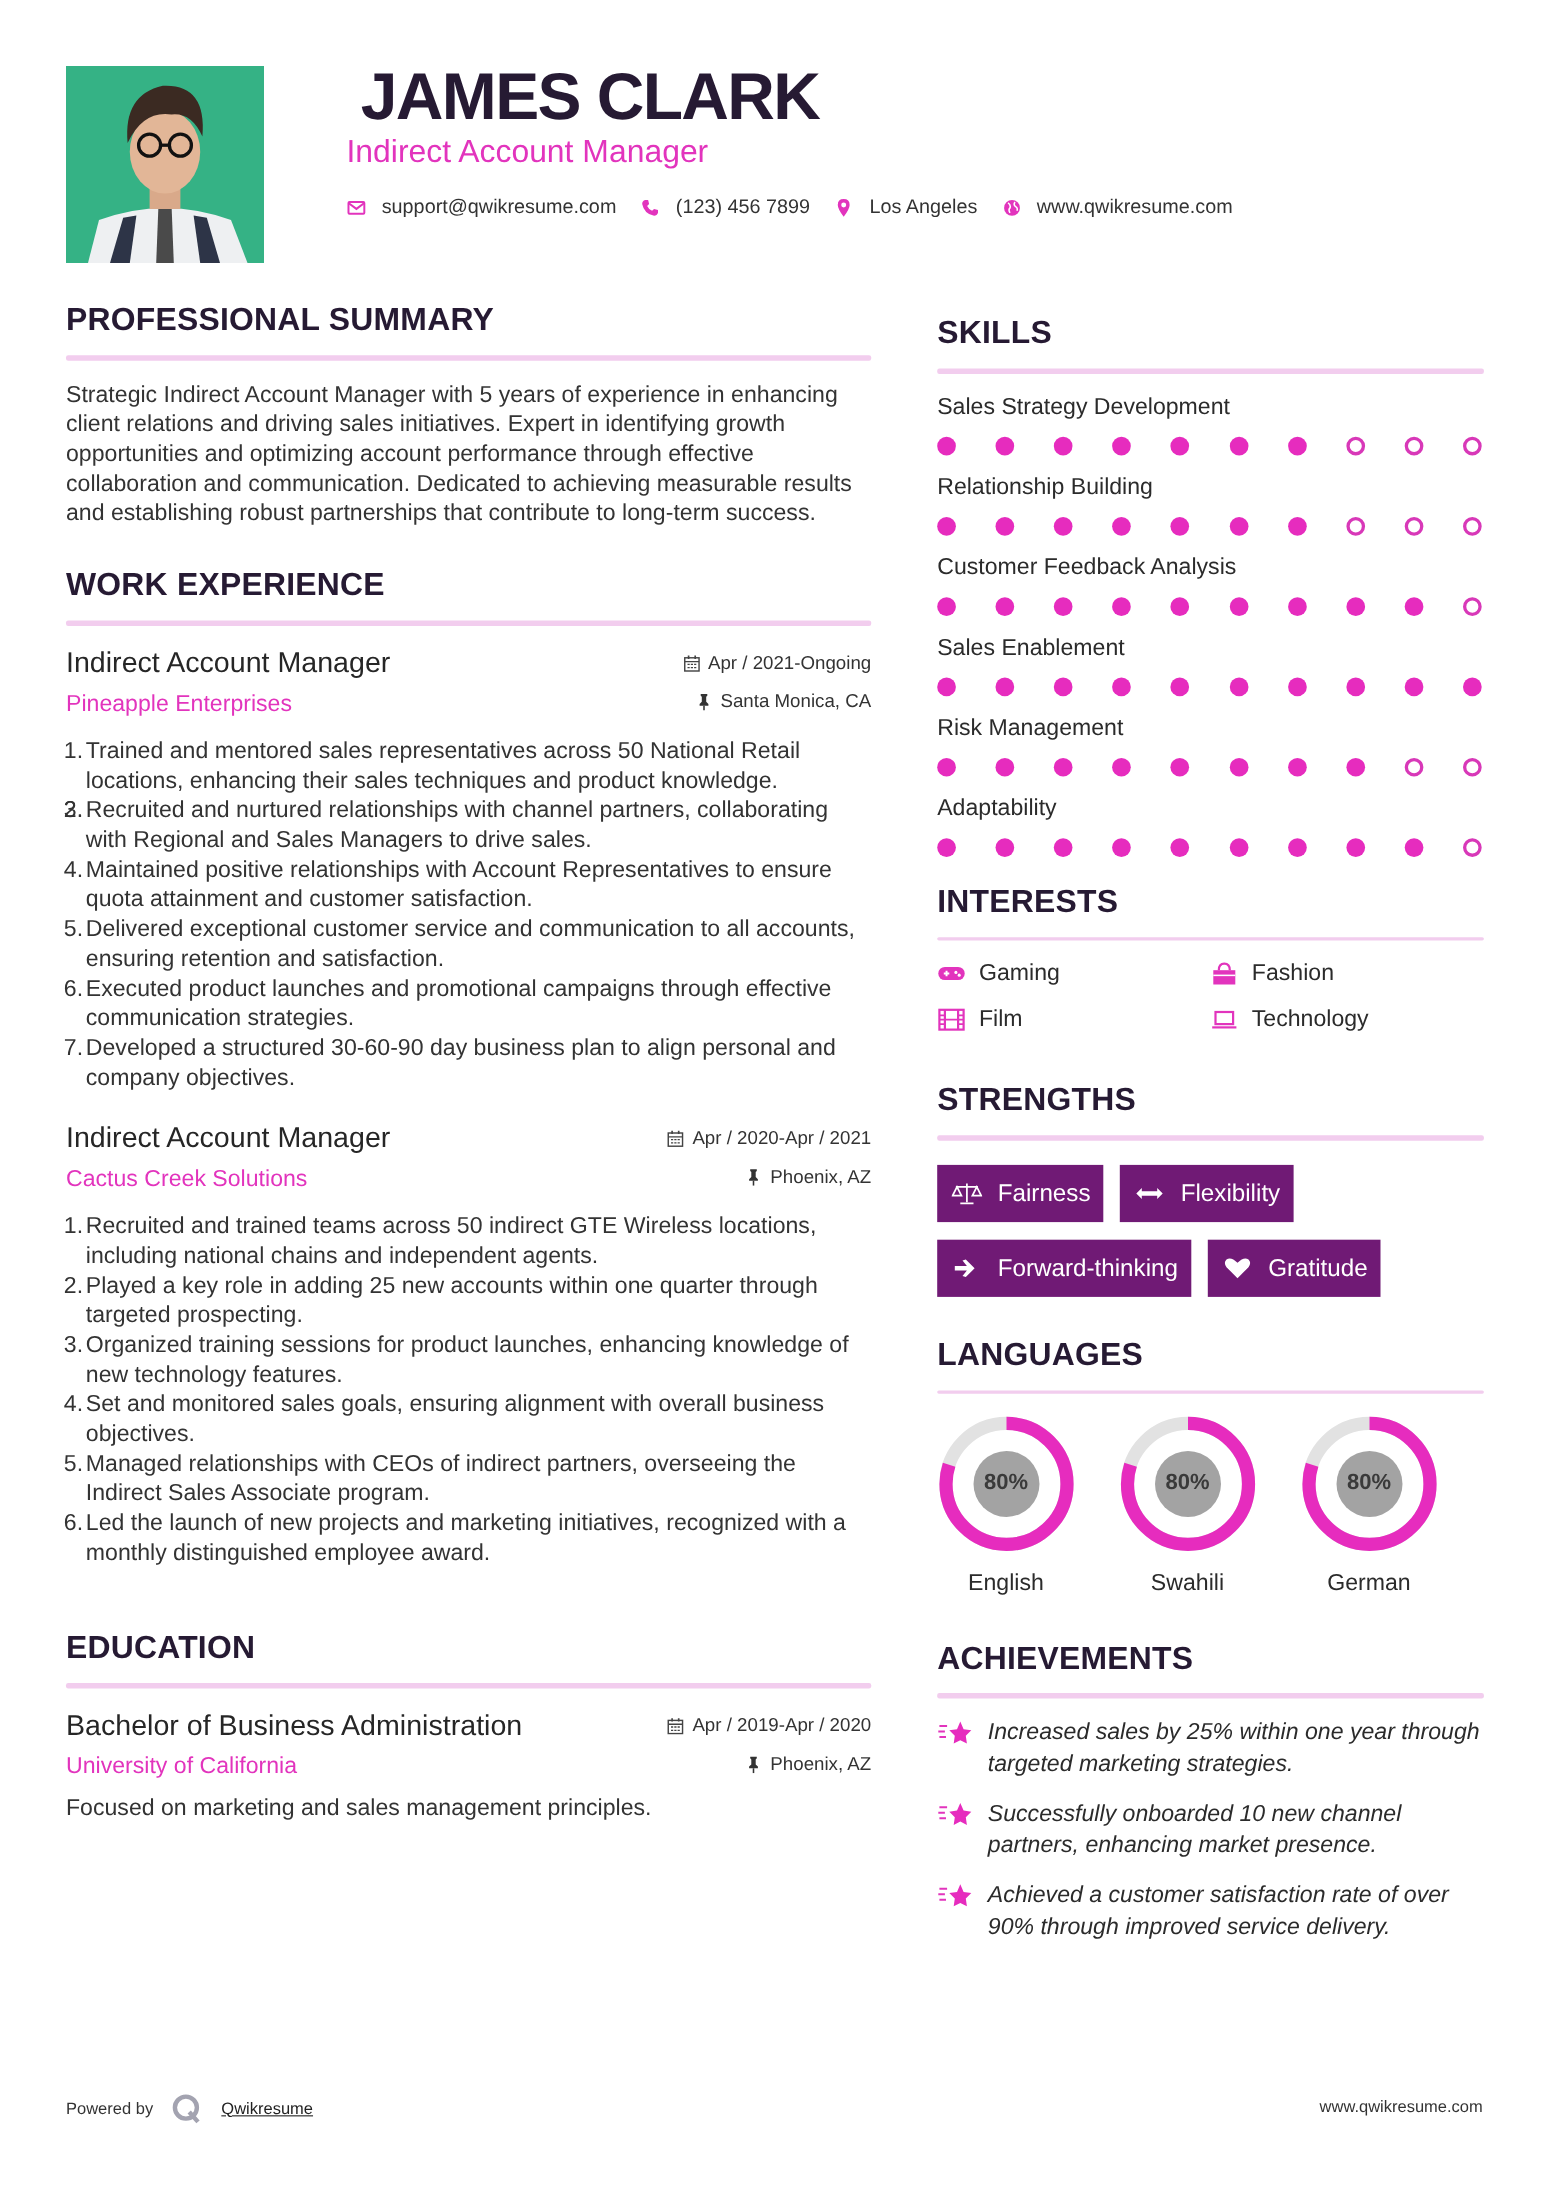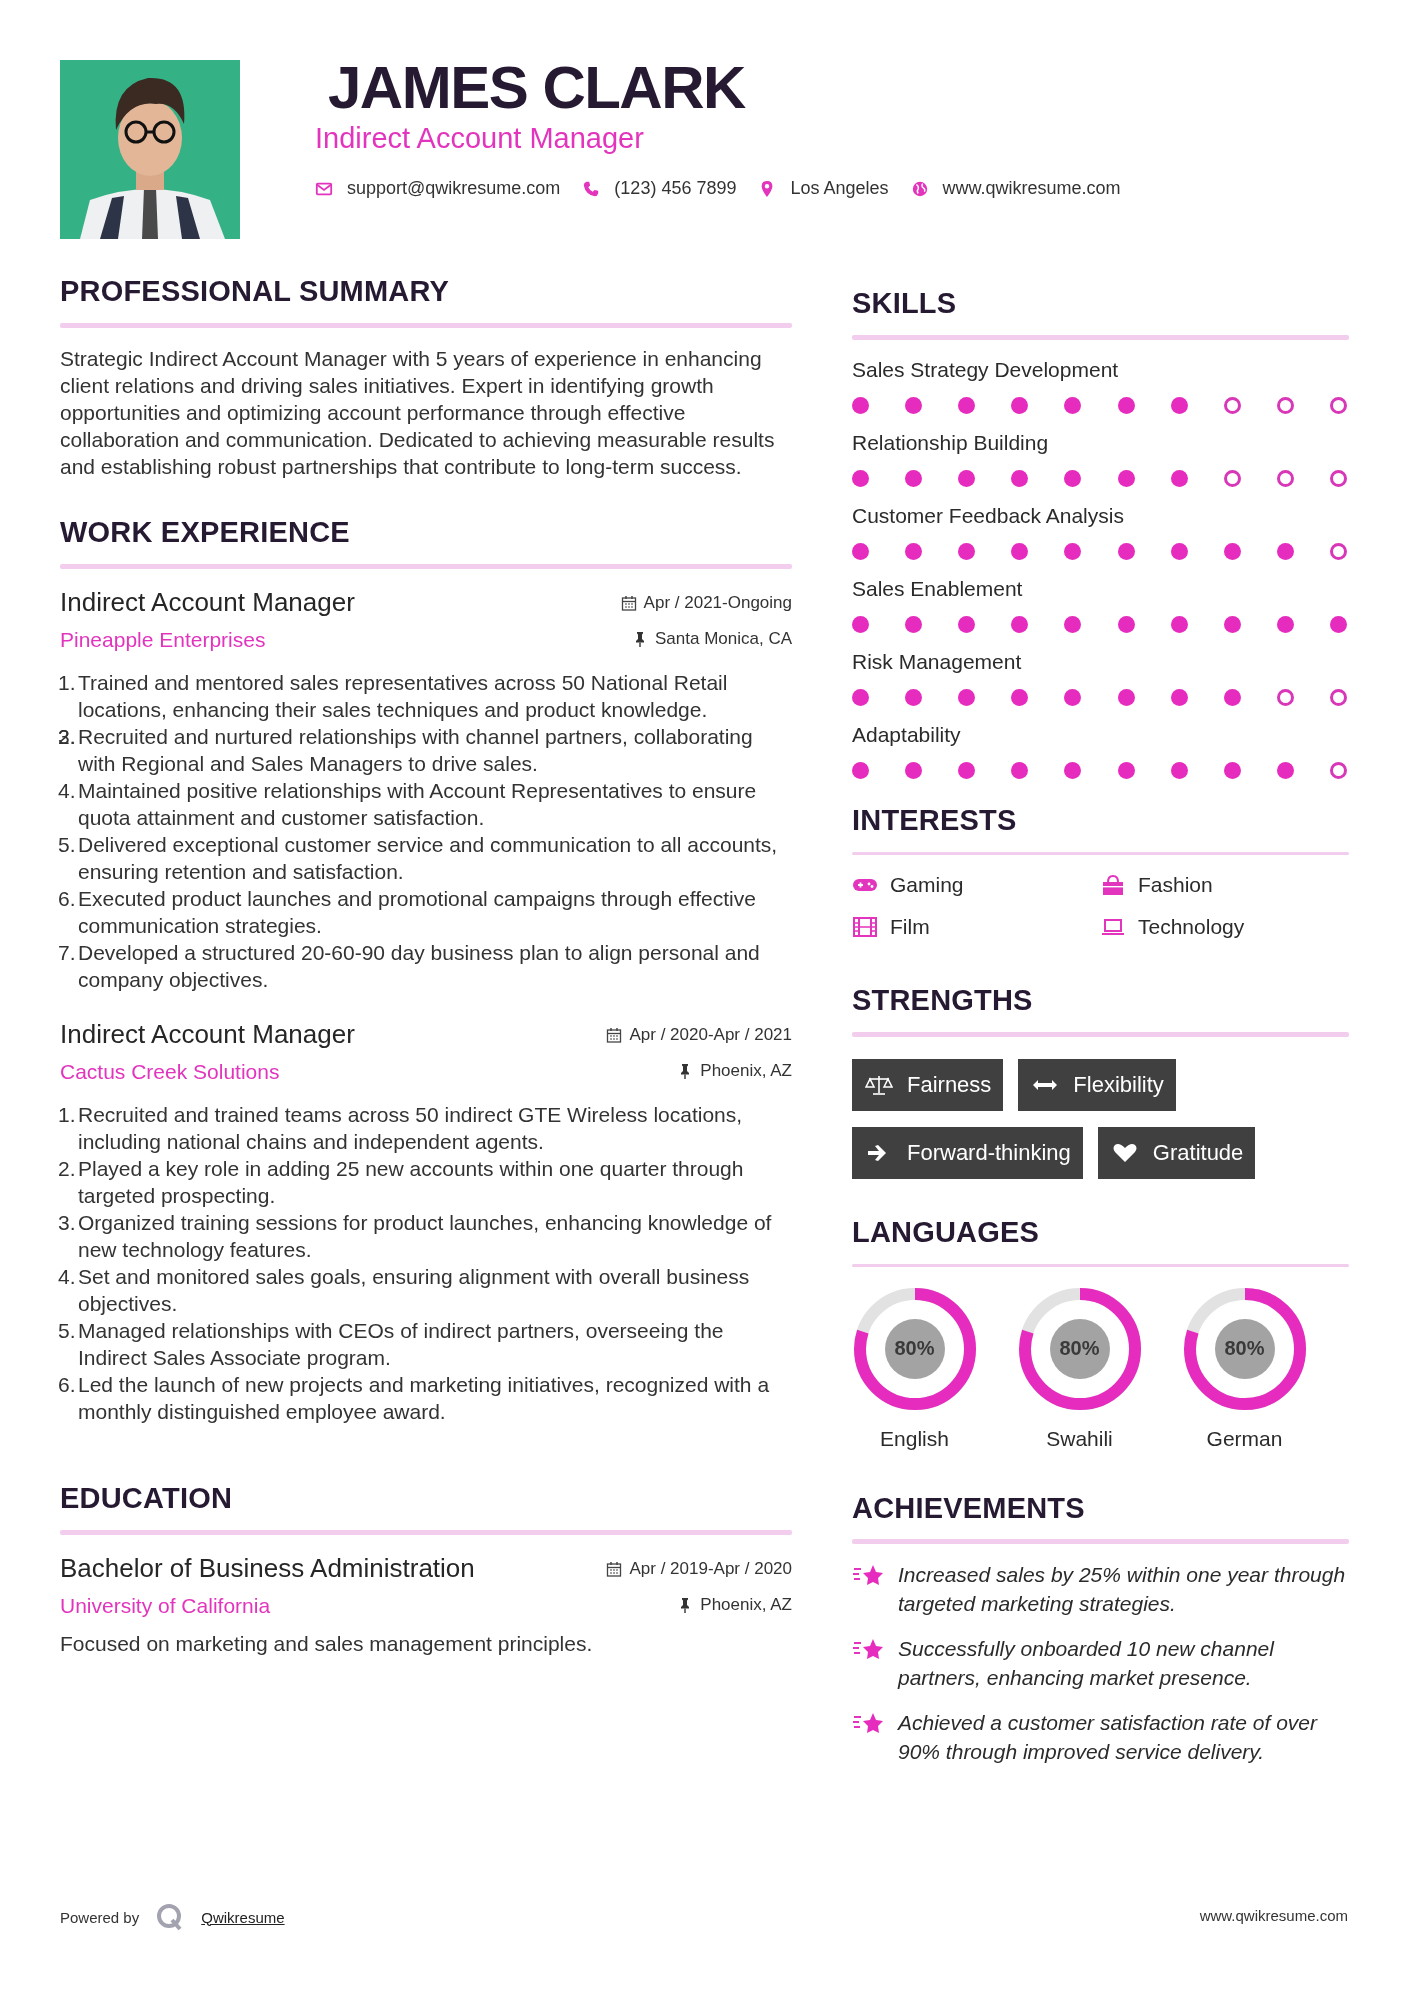--- a/index.html
+++ b/index.html
@@ -39,21 +39,21 @@
   .skill-name { font-size: 21px; color: #2b2b2b; line-height: 27px; }
   .dots { display: flex; justify-content: space-between; margin-top: 14px; margin-bottom: 15px; padding-right: 2px; }
   .dot { width: 17px; height: 17px; border-radius: 50%; background: #e62cbe; }
   .dot.empty { background: #fff; border: 3px solid #d838b8; }
 
   .interests { display: grid; grid-template-columns: 248px 248px; row-gap: 18px; margin-top: 18px; }
   .interest { display: flex; align-items: center; font-size: 21px; color: #2b2b2b; }
   .interest svg { width: 26px; height: 22px; margin-right: 12px; }
 
   .strengths { display: flex; flex-wrap: wrap; margin-top: 22px; }
-  .chip { display: flex; align-items: center; height: 52px; padding: 0 12px 0 13px; background: #404040; color: #fff; font-size: 22px; margin-right: 15px; margin-bottom: 16px; }
+  .chip { display: flex; align-items: center; height: 52px; padding: 0 12px 0 13px; background: #701a75; color: #fff; font-size: 22px; margin-right: 15px; margin-bottom: 16px; }
   .chip svg { width: 28px; height: 22px; margin-right: 14px; }
 
   .langs { display: flex; margin-top: 20px; }
   .lang { width: 125px; margin-right: 40px; display: flex; flex-direction: column; align-items: center; }
   .donut { position: relative; width: 124px; height: 124px; }
   .donut svg { width: 124px; height: 124px; transform: rotate(-90deg); }
   .donut .inner { position: absolute; left: 32px; top: 32px; width: 60px; height: 60px; border-radius: 50%; background: #a3a3a3; display: flex; align-items: center; justify-content: center; font-size: 20px; font-weight: 700; color: #3a3a3a; }
   .lang-name { font-size: 21px; color: #2b2b2b; margin-top: 16px; }
 
   .ach { display: flex; margin-top: 16px; }
@@ -152,21 +152,21 @@
           <span>Santa Monica, CA</span>
         </span>
       </div>
       <ol class="bullets">
         <li><span class="num">1.</span><span>Trained and mentored sales representatives across 50 National Retail locations, enhancing their sales techniques and product knowledge.</span></li>
         <li><span class="num">2.</span></li>
         <li><span class="num">3.</span><span>Recruited and nurtured relationships with channel partners, collaborating with Regional and Sales Managers to drive sales.</span></li>
         <li><span class="num">4.</span><span>Maintained positive relationships with Account Representatives to ensure quota attainment and customer satisfaction.</span></li>
         <li><span class="num">5.</span><span>Delivered exceptional customer service and communication to all accounts, ensuring retention and satisfaction.</span></li>
         <li><span class="num">6.</span><span>Executed product launches and promotional campaigns through effective communication strategies.</span></li>
-        <li><span class="num">7.</span><span>Developed a structured 20-60-90 day business plan to align personal and company objectives.</span></li>
+        <li><span class="num">7.</span><span>Developed a structured 30-60-90 day business plan to align personal and company objectives.</span></li>
       </ol>
     </div>
 
     <div class="job" style="margin-top:26px;">
       <div class="job-head">
         <span class="job-role">Indirect Account Manager</span>
         <span class="job-date">
           <svg viewBox="0 0 16 16">
               <rect x="1.5" y="3" width="13" height="12" fill="none" stroke="#444" stroke-width="1.3"></rect>
               <line x1="1.5" y1="6.5" x2="14.5" y2="6.5" stroke="#444" stroke-width="1.3"></line>

